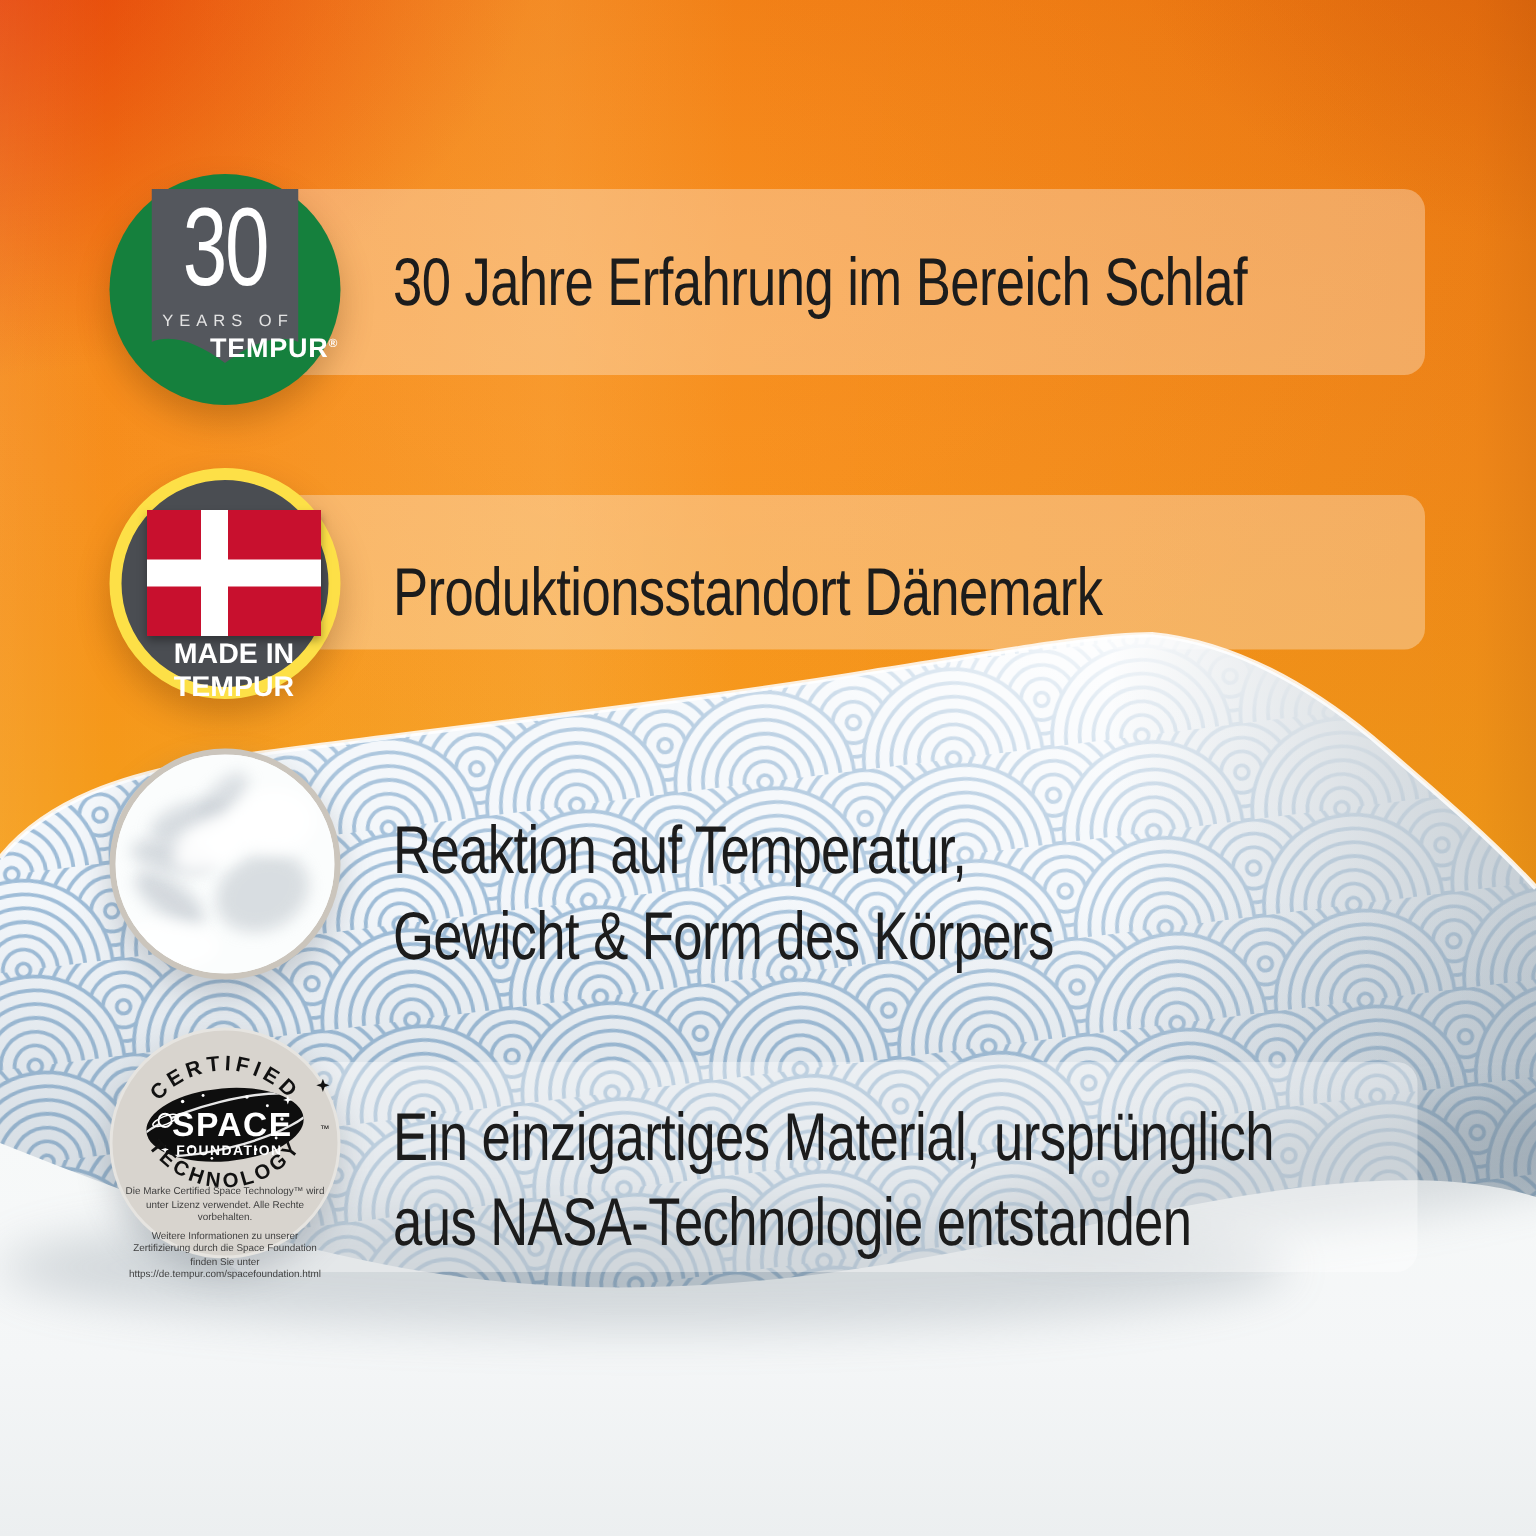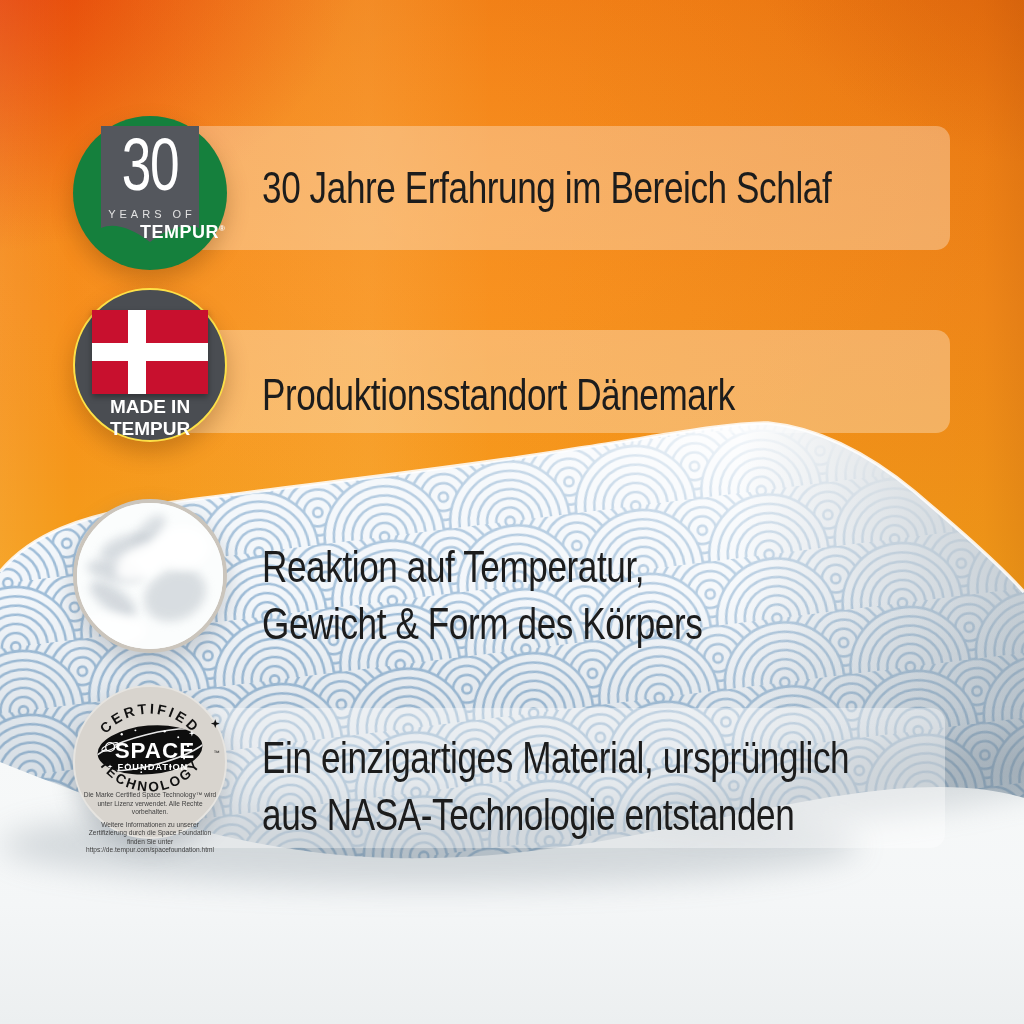--- a/index.html
+++ b/index.html
@@ -39,21 +39,21 @@
   }
   .feat-text.t1{top:159px;}
   .feat-text.t2{top:366px;}
   .feat-text.t3{top:538px;}
   .feat-text.t4{top:729px;}
   
   .badge{
     position:absolute;z-index:4;left:73px;width:154px;height:154px;border-radius:50%;
   }
   .badge-30{top:116px;background:#15803d;box-shadow:0 10px 22px rgba(85,40,5,.28);}
-  .badge-dk{top:288px;background:#4a4d52;border:2px solid #fde047;box-shadow:0 10px 22px rgba(85,40,5,.28);}
+  .badge-dk{top:312px;background:#4a4d52;border:8px solid #fde047;box-shadow:0 10px 22px rgba(85,40,5,.28);}
   .badge-hand{top:499px;background:#fbfcfc;border:4px solid #cbc5bc;box-shadow:0 10px 22px rgba(95,105,115,.30);overflow:hidden;}
   .badge-space{top:685px;background:#d8d4ce;border:2px solid #e6e4e0;box-shadow:0 10px 22px rgba(95,105,115,.30);}
   
   .banner-svg{position:absolute;left:28px;top:10px;}
   .b30-num{
     position:absolute;left:28px;top:16px;width:98px;text-align:center;color:#fff;
     font-size:74px;line-height:66px;letter-spacing:-2px;
     transform:scaleX(.72);transform-origin:50% 50%;
   }
   .b30-years{

